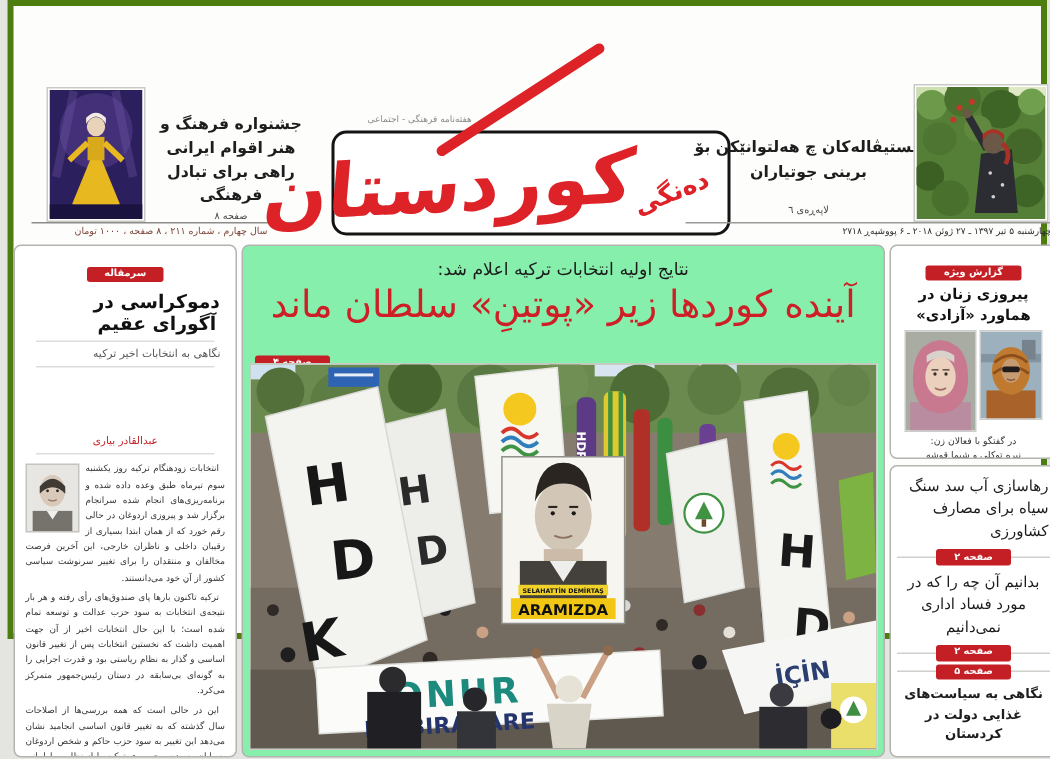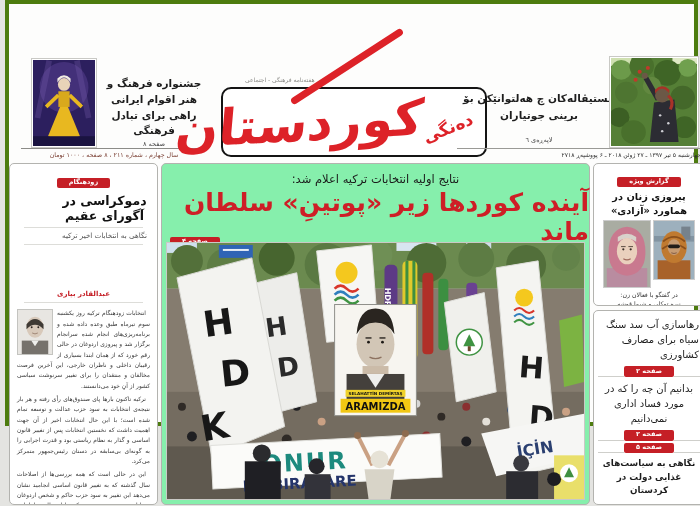--- a/index.html
+++ b/index.html
@@ -44,42 +44,42 @@
   .date-rule { position:absolute; left:448px; top:144px; width:244px; border-top:1px solid #9a9a96; }
   .dateline { position:absolute; left:448px; top:147px; width:244px; text-align:right;
     font-size:6px; color:#2c2c2c; }
   .farmer-photo { position:absolute; left:600px; top:52px; width:90px; height:92px;
     background:#fff; border:1px solid #c9c9c5; padding:1px; }
   .farmer-photo svg { display:block; width:100%; height:100%; }
   
   .badge { display:inline-block; background:#c51f26; color:#fff; font-size:6.5px;
     font-weight:bold; padding:1.5px 12px; border-radius:2px; line-height:1.2; }
   .badge-row { text-align:center; }
-  .rule-badge { display:flex; align-items:flex-end; margin:2px 4px; }
+  .rule-badge { display:flex; align-items:center; margin:2px 4px; }
   .rule-badge::before, .rule-badge::after { content:""; flex:1; border-top:1px solid #cfcfcb; }
   
   .editorial-box { position:absolute; left:0px; top:159px; width:149px; height:342px;
     border:1px solid #b3b3af; border-radius:5px; background:#fff; overflow:hidden;
     text-align:center; }
   .ed-badge-row { margin-top:5px; }
   .ed-title { font-size:12.5px; font-weight:bold; color:#111; margin-top:5px;padding-left:42px; }
   .ed-rule { border-top:1px solid #ddddd9; margin:4px 14px 3px; }
   .ed-subtitle { font-size:7.2px; color:#555;padding-left:42px; }
-  .ed-author { font-size:7px; color:#c51f26; font-weight:bold;margin-top:45px; }
+  .ed-author { font-size:7px; color:#c51f26; font-weight:normal;margin-top:45px; }
   .ed-body { direction:rtl; text-align:justify; font-size:5.9px; line-height:1.75;
     color:#333; padding:2px 7px 0; }
   .ed-body p { margin-bottom:3px; text-indent:4px; }
   .author-photo { float:left; width:36px; height:46px; margin:1px 4px 2px 0;
     border:1px solid #c4c4c0; background:#fff; }
   .author-photo svg { display:block; width:100%; height:100%; }
   
   .lead-box { position:absolute; left:152px; top:159px; width:429px; height:342px;
     border:1px solid #b3b3af; border-radius:5px; background:#86efac; }
   .kicker { margin-top:8px; text-align:center; font-size:11.5px; color:#1a1a1a; direction:rtl; }
-  .headline { margin-top:2px; font-size:25px; font-weight:bold;
+  .headline { margin-top:2px; text-align:center; font-size:25px; font-weight:normal;
     color:#ce1e26; letter-spacing:-1px; direction:rtl; }
   .lead-badge { position:absolute; left:8px; top:64px; }
   .lead-photo { position:absolute; left:4px; top:78px; width:419px; height:258px;
     border:1px solid #c9c9c5; background:#fff; }
   .lead-photo svg { display:block; width:100%; height:100%; }
   
   .sidebar-a { position:absolute; left:584px; top:159px; width:112px; height:143px;
     border:1px solid #b3b3af; border-radius:5px; background:#fff; text-align:center;
     overflow:hidden; }
   .sa-badge-row { margin-top:4px; }
@@ -161,21 +161,21 @@
       <circle cx="48" cy="58" r="1.2" fill="#cfcfd4"></circle>
         <circle cx="56" cy="66" r="1.2" fill="#cfcfd4"></circle>
         <circle cx="50" cy="74" r="1.2" fill="#cfcfd4"></circle>
       <circle cx="50" cy="38" r="7" fill="#6b5846"></circle>
       <path d="M43,36 Q50,26 57,36 L57,32 Q50,25 43,32 Z" fill="#a83228"></path>
       <path d="M56,38 Q62,44 58,52" stroke="#a83228" stroke-width="3" fill="none"></path>
     </svg>
   </div>
 
   <div class="editorial-box">
-    <div class="badge-row ed-badge-row"><span class="badge">زودهنگام</span></div>
+    <div class="badge-row ed-badge-row"><span class="badge">سرمقاله</span></div>
     <div class="ed-title" dir="rtl">دموکراسی در آگورای عقیم</div>
     <div class="ed-rule"></div>
     <div class="ed-subtitle" dir="rtl">نگاهی به انتخابات اخیر ترکیه</div>
     <div class="ed-rule"></div>
     <div class="ed-author" dir="rtl">عبدالقادر بیاری</div>
     <div class="ed-rule"></div>
     <div class="ed-body">
       <span class="author-photo">
         <svg viewBox="0 0 36 46" preserveAspectRatio="none">
           <rect width="36" height="46" fill="#e8e6e2"></rect>

